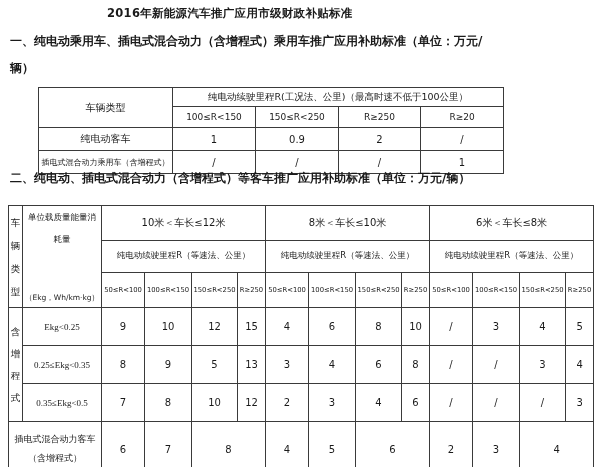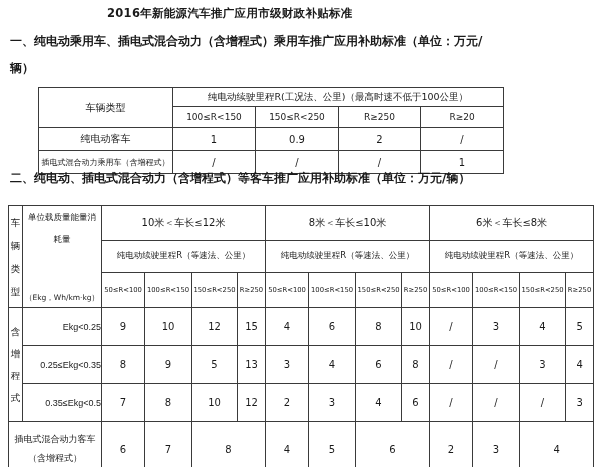--- a/index.html
+++ b/index.html
@@ -81,23 +81,22 @@
     padding: 0 1px;
   }
   .energy-formula {
     font-size: 7.5px;
     line-height: 18px;
     white-space: nowrap;
     margin-top: 39px;
   }
   .ekg {
     font-size: 7.5px;
-    font-family: Liberation Sans, sans-serif;
+    font-family: Liberation Serif, serif;
     white-space: nowrap;
-    text-align: right;
   }
   .phev-label {
     font-size: 10.5px;
     line-height: 19px;
     padding: 8px 2px;
     word-break: break-all;
   }
 </style>
 </head>
 <body>

